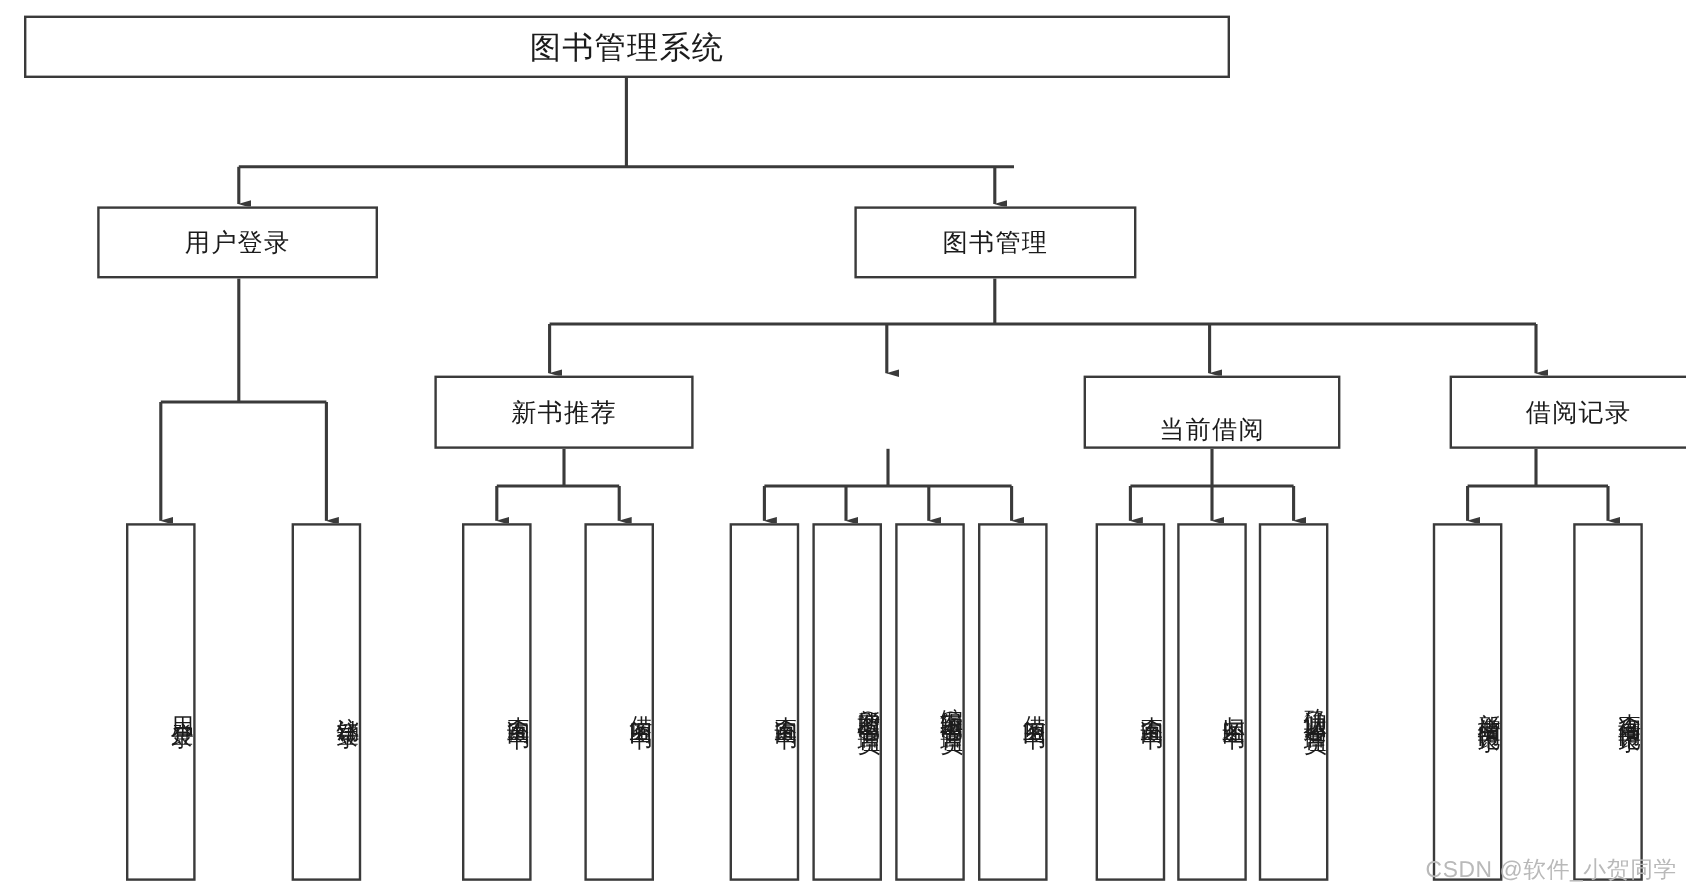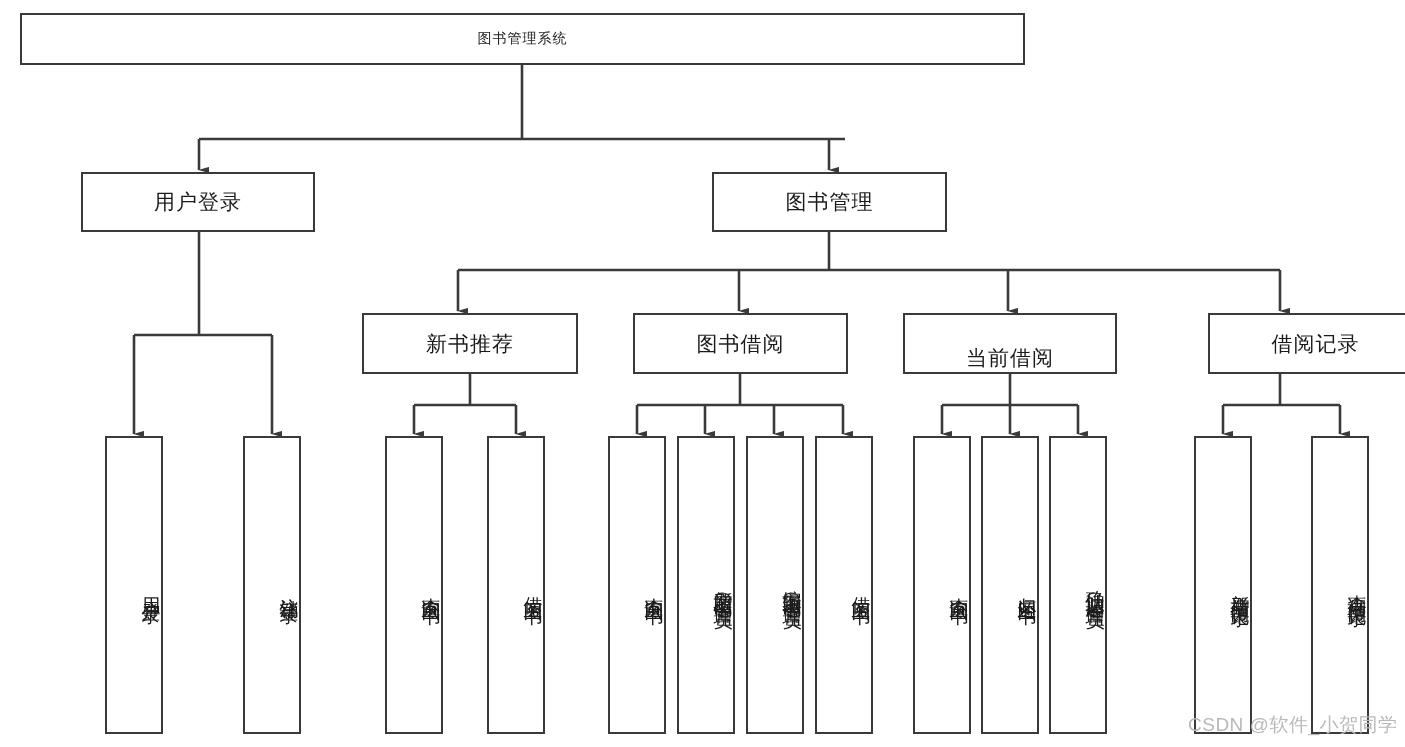--- a/index.html
+++ b/index.html
@@ -21,21 +21,21 @@
     display:flex;
     align-items:center;
     justify-content:center;
     text-align:center;
     z-index:3;
   }
   .node.h{
     font-size:21px;
     letter-spacing:1px;
   }
-  .node.root{font-size:14px;}
+  .node.root{font-size:26px;}
   .node.v{
     font-size:19px;
     writing-mode:vertical-rl;
     text-orientation:upright;
     letter-spacing:3px;
     line-height:1;
     padding-top:6px;
     align-items:flex-start;
     justify-content:center;
   }
@@ -117,23 +117,20 @@
   <div class="node h" style="left:81px;top:172px;width:234px;height:60px;">
     <span>用户登录</span>
   </div>
   <div class="node h" style="left:362px;top:313px;width:216px;height:61px;">
     <span>新书推荐</span>
   </div>
 
   <div class="node h" style="left:712px;top:172px;width:235px;height:60px;">
     <span>图书管理</span>
   </div>
-  <div class="node h" style="left:633px;top:313px;width:215px;height:61px;">
-    <span>图书借阅</span>
-  </div>
   <div class="node h" style="left:903px;top:313px;width:214px;height:61px;align-items:flex-end;">
     <span>当前借阅</span>
   </div>
   <div class="node h" style="left:1208px;top:313px;width:215px;height:61px;">
     <span>借阅记录</span>
   </div>
 
   <div class="node v" style="left:105px;top:436px;width:58px;height:298px;">
     <span>用户登录</span>
   </div>

